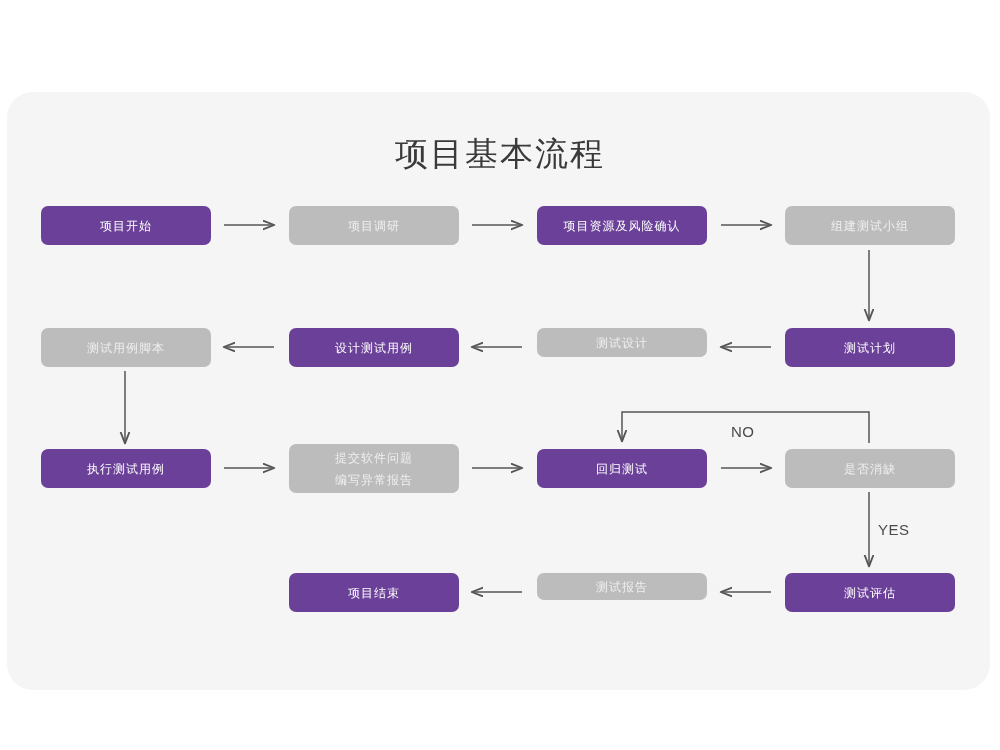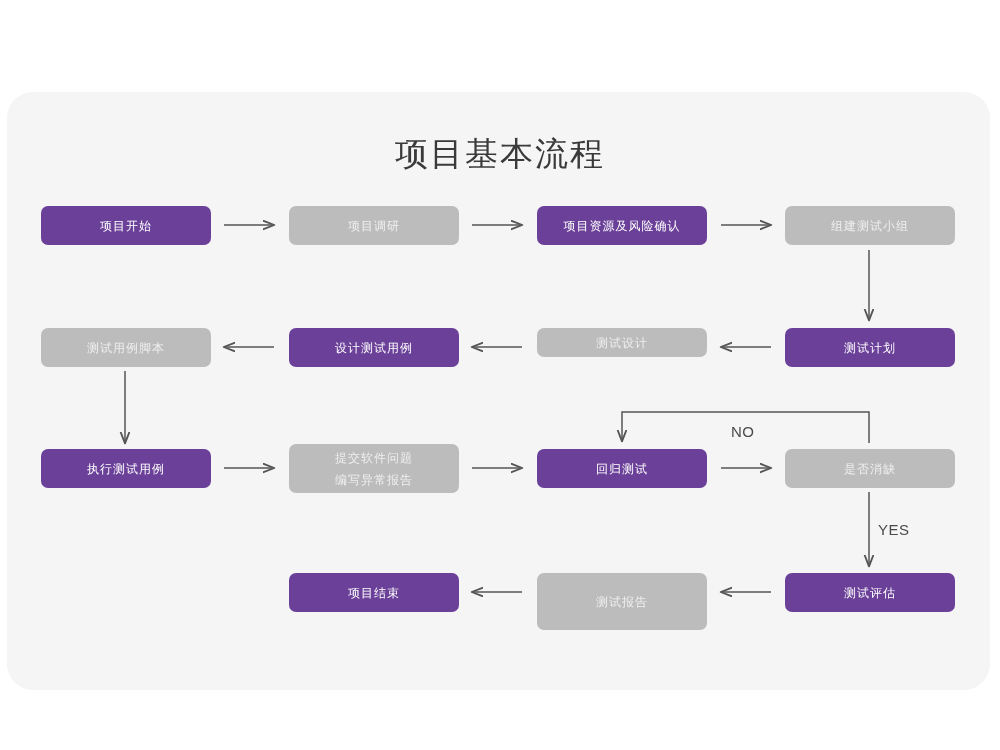--- a/index.html
+++ b/index.html
@@ -145,16 +145,16 @@
   <div class="node gray" style="left:537px; top:328px; width:170px; height:29px;">测试设计</div>
   <div class="node purple" style="left:785px; top:328px; width:170px; height:39px;">测试计划</div>
 
   <div class="node purple" style="left:41px;  top:449px; width:170px; height:39px;text-align:right;">执行测试用例</div>
   <div class="node gray" style="left:289px; top:444px; width:170px; height:49px;">提交软件问题
 编写异常报告</div>
   <div class="node purple" style="left:537px; top:449px; width:170px; height:39px;">回归测试</div>
   <div class="node gray" style="left:785px; top:449px; width:170px; height:39px;">是否消缺</div>
 
   <div class="node purple" style="left:289px; top:573px; width:170px; height:39px;">项目结束</div>
-  <div class="node gray" style="left:537px; top:573px; width:170px; height:57px;">测试报告</div>
+  <div class="node gray" style="left:537px; top:573px; width:170px; height:27px;">测试报告</div>
   <div class="node purple" style="left:785px; top:573px; width:170px; height:39px;">测试评估</div>
 
 </div>
 
 </body></html>

